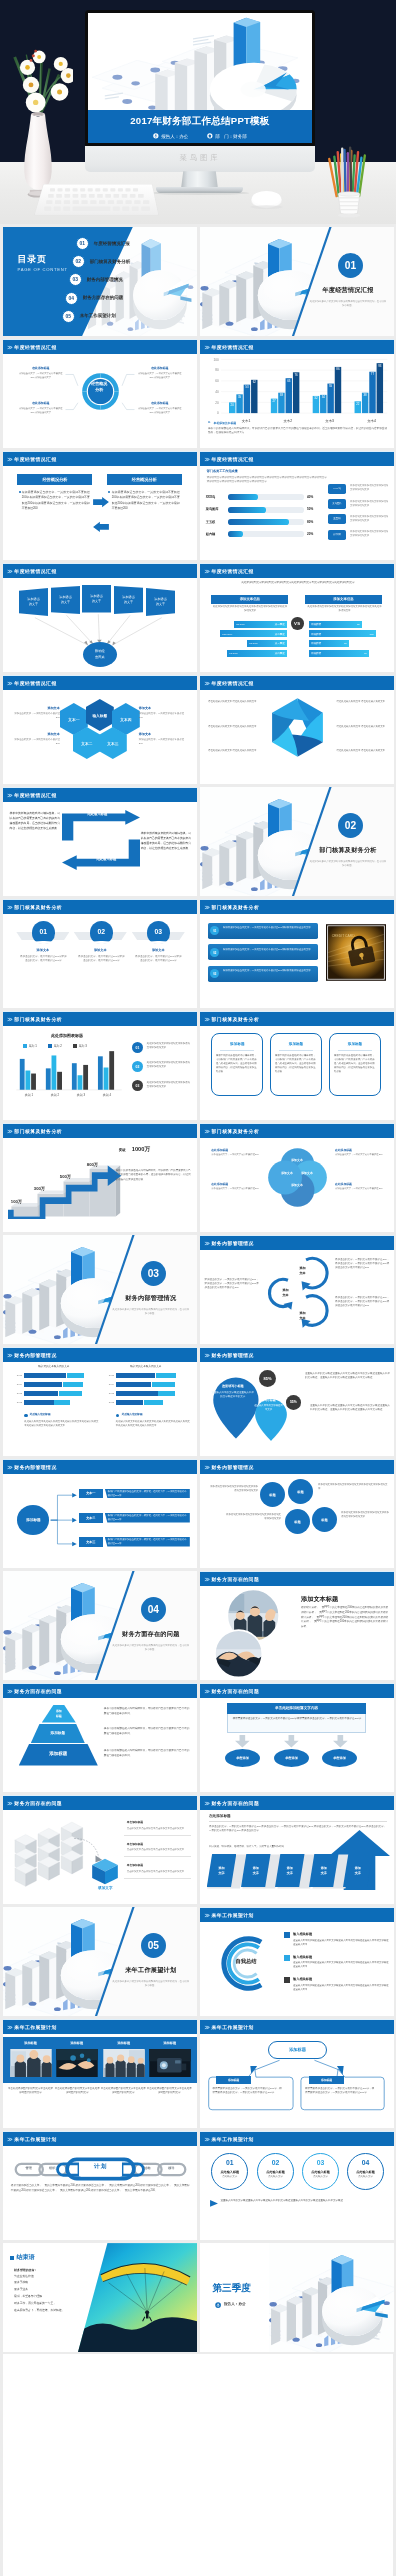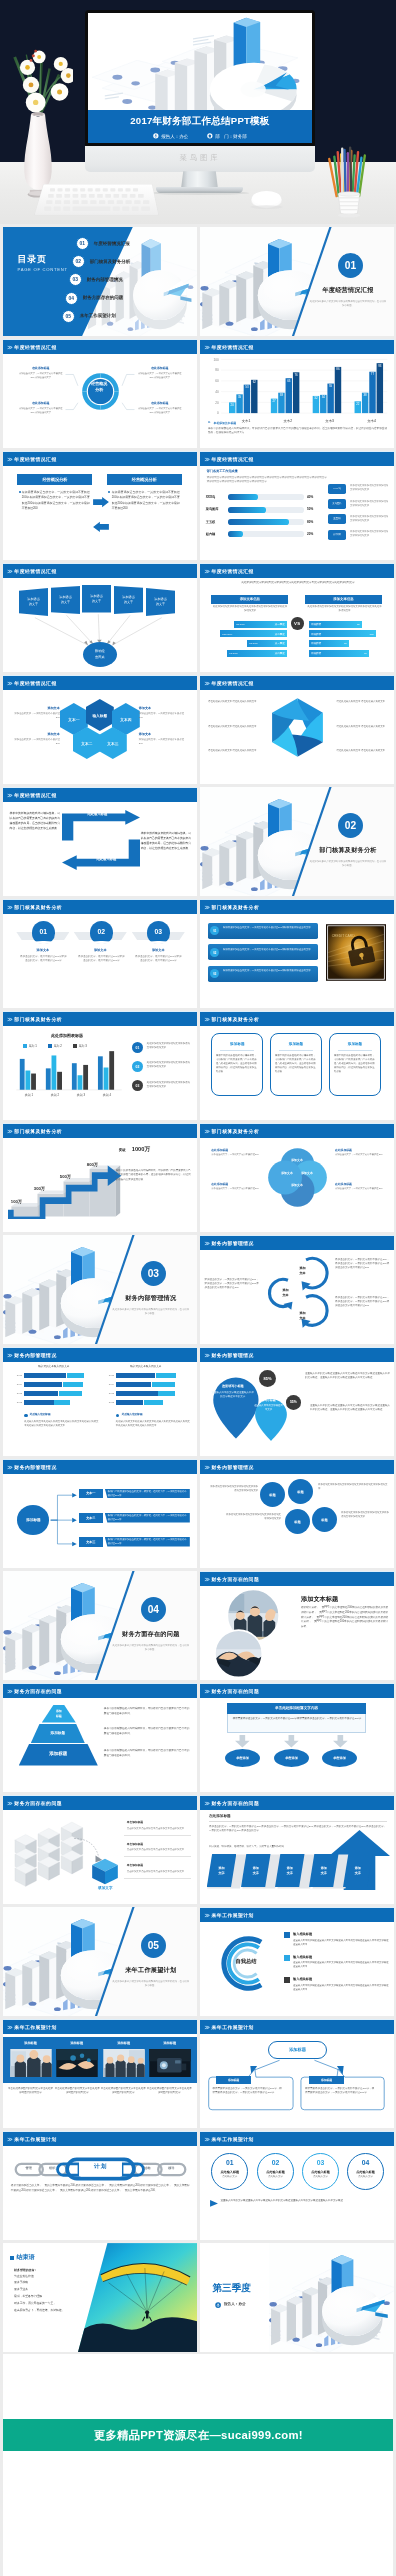--- a/index.html
+++ b/index.html
@@ -2014,16 +2014,15 @@
             <rect x="8" y="4.5" width="4" height="7" rx="2" fill="#fff"></rect>
             <path d="M6 10.2a4 4 0 0 0 8 0" fill="none" stroke="#fff" stroke-width="1.3"></path>
             <rect x="9.3" y="14" width="1.4" height="2.2" fill="#fff"></rect>
           </svg>
           <div style="position:absolute;left:24px;top:59px;width:68px;font-size:3.6px;line-height:5.7px;color:#333;text-align:left;font-weight:bold;">报告人：办公</div>
         </div>
 </div>
 </div>
 
 <div class="footer">
-  <div class="fb1">更多精品PPT资源尽在—sucai999.com!</div>
 </div>
 </div>
 
 
 </body></html>

